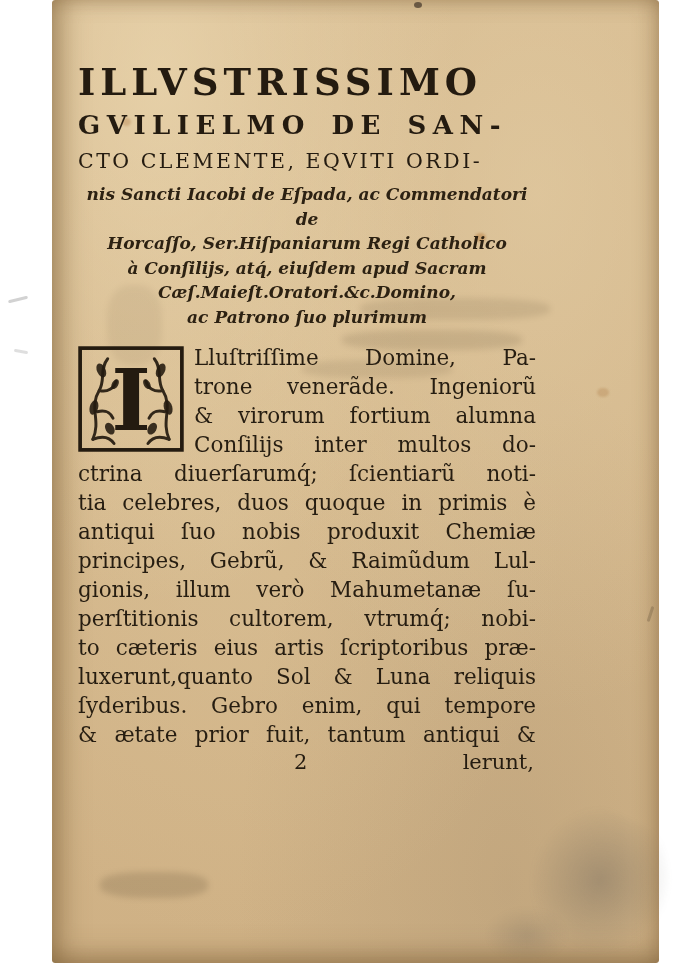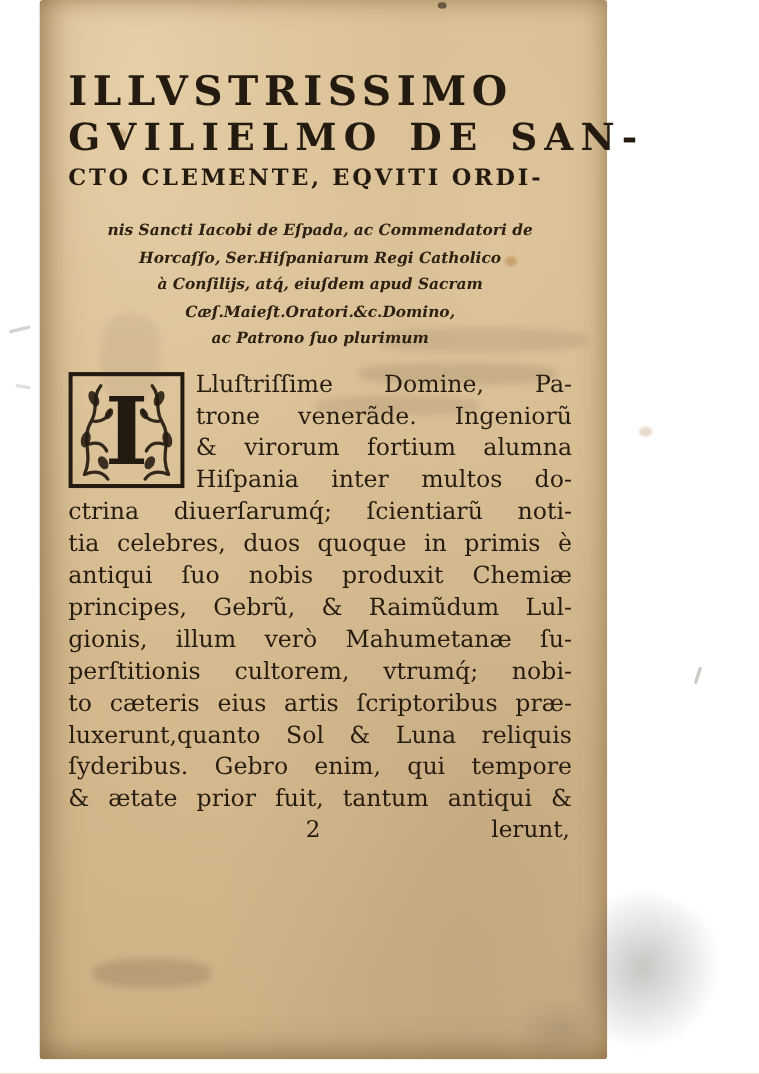--- a/index.html
+++ b/index.html
@@ -3,21 +3,21 @@
 <meta charset="utf-8">
 <style>
   html,body{margin:0;padding:0;}
   body{
     width:690px;height:976px;position:relative;overflow:hidden;
     background:#ffffff;
     font-family:"DejaVu Serif","Liberation Serif",serif;
   }
   
   .page{
-    position:absolute;left:36px;top:0;width:516px;height:963px;
+    position:absolute;left:52px;top:0;width:607px;height:963px;
     border-radius:3px;
     background-color:#d3b78b;
     background-image:
       radial-gradient(ellipse at 18% 8%,  rgba(243,226,188,.55), rgba(243,226,188,0) 42%),
       radial-gradient(ellipse at 80% 20%, rgba(232,212,172,.45), rgba(232,212,172,0) 48%),
       radial-gradient(ellipse at 30% 55%, rgba(224,201,158,.35), rgba(224,201,158,0) 55%),
       radial-gradient(ellipse at 75% 92%, rgba(148,128,100,.22), rgba(148,128,100,0) 42%),
       linear-gradient(#d6ba8f,#cfb185);
     box-shadow:
       inset 18px 0 28px -10px rgba(122,92,52,.55),
@@ -55,24 +55,24 @@
   .ghost.g4{left:48px;top:872px;width:108px;height:26px;opacity:.2;}
   .ghost.g5{left:55px;top:285px;width:55px;height:80px;opacity:.08;}
   
   .mm{position:absolute;background:rgba(125,125,125,.35);border-radius:2px;}
   .mm.m1{left:8px;top:298px;width:20px;height:3px;transform:rotate(-14deg);}
   .mm.m2{left:14px;top:350px;width:14px;height:3px;transform:rotate(10deg);opacity:.7;}
   
   .text-col{position:absolute;left:26px;top:60px;width:458px;}
   .t0{font-size:37px;font-weight:bold;letter-spacing:5px;line-height:45px;white-space:nowrap;}
   .t1{font-size:31px;font-weight:bold;letter-spacing:10px;word-spacing:4px;line-height:43px;white-space:nowrap;}
-  .t2{font-size:34px;font-weight:bold;letter-spacing:6.5px;word-spacing:5px;line-height:40px;white-space:nowrap;}
-  .t3{font-size:20.5px;font-weight:bold;letter-spacing:2.5px;line-height:33px;white-space:nowrap;}
-  .dedication{margin-top:20px;text-align:center;font-style:italic;font-weight:600;
-    font-size:14px;line-height:24.5px;color:#2c2112;}
+  .t2{font-size:26px;font-weight:bold;letter-spacing:6.5px;word-spacing:5px;line-height:40px;white-space:nowrap;}
+  .t3{font-size:20.5px;font-weight:normal;letter-spacing:2.5px;line-height:33px;white-space:nowrap;}
+  .dedication{margin-top:4px;text-align:center;font-style:italic;font-weight:600;
+    font-size:17px;line-height:24.5px;color:#2c2112;}
   .body-block{margin-top:14px;font-size:21.5px;line-height:29px;color:#261d11;}
   .opening{display:flex;}
   .dropcap{width:106px;height:108px;margin:3px 10px 0 0;flex:none;}
   .dropcap svg{display:block;width:106px;height:106px;}
   .first-lines{flex:1;min-width:0;}
   .jline{text-align:justify;text-align-last:justify;}
   .footer-line{position:relative;height:30px;font-size:21px;margin-top:1px;}
   .sig{position:absolute;left:216px;top:0;}
   .catch{position:absolute;right:2px;top:0;}
 </style>
@@ -132,21 +132,21 @@
               <ellipse cx="35" cy="36" rx="3" ry="5" transform="rotate(30 35 36)"></ellipse>
               <ellipse cx="65" cy="36" rx="3" ry="5" transform="rotate(-30 65 36)"></ellipse>
             </g>
             <text x="50" y="79" text-anchor="middle" font-size="80" font-weight="bold" font-family="DejaVu Serif, Liberation Serif, serif" fill="#241b10">I</text>
           </svg>
         </div>
         <div class="first-lines">
           <div class="jline">Lluſtriſſime Domine, Pa-</div>
           <div class="jline">trone venerãde. Ingeniorũ</div>
           <div class="jline">&amp; virorum fortium alumna</div>
-          <div class="jline">Hiſpania inter multos do-</div>
+          <div class="jline">Conſilijs inter multos do-</div>
         </div>
       </div>
       <div class="jline">ctrina diuerſarumq́; ſcientiarũ noti-</div>
       <div class="jline">tia celebres, duos quoque in primis è</div>
       <div class="jline">antiqui ſuo nobis produxit Chemiæ</div>
       <div class="jline">principes, Gebrũ, &amp; Raimũdum Lul-</div>
       <div class="jline">gionis, illum verò Mahumetanæ ſu-</div>
       <div class="jline">perſtitionis cultorem, vtrumq́; nobi-</div>
       <div class="jline">to cæteris eius artis ſcriptoribus præ-</div>
       <div class="jline">luxerunt,quanto Sol &amp; Luna reliquis</div>

